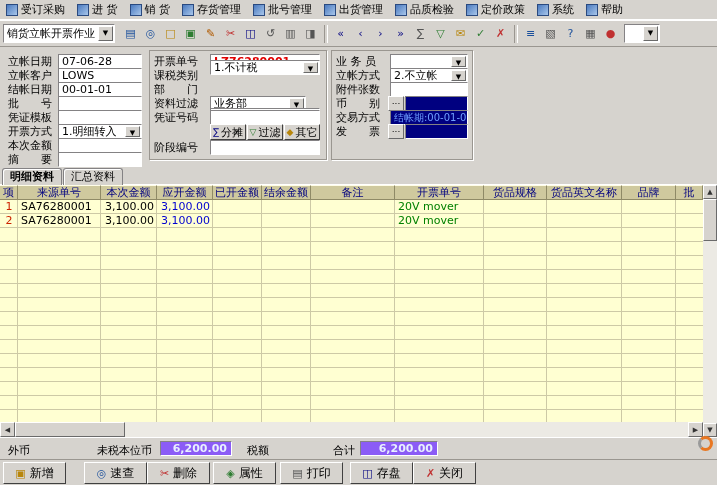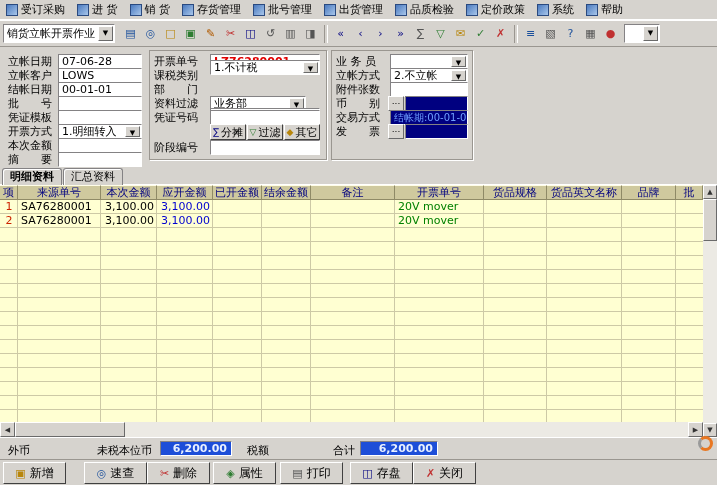--- a/index.html
+++ b/index.html
@@ -77,21 +77,21 @@
           border:1px solid;border-color:#fff #6a6a6a #6a6a6a #fff;
           display:flex;align-items:center;justify-content:center;font-size:7px;color:#333;}
   .sb-thumb{position:absolute;background:#d6d3ce;box-sizing:border-box;
           border:1px solid;border-color:#fff #6a6a6a #6a6a6a #fff;}
 
   
   .sumbar{position:absolute;left:0;top:437px;width:717px;height:22px;border-top:1px solid #fff;}
   .slbl{position:absolute;top:5px;white-space:nowrap;}
   .sval{position:absolute;top:3px;height:15px;line-height:13px;box-sizing:border-box;
         border:1px solid;border-color:#848284 #fff #fff #848284;
-        background:#1d4ed8;color:#e8f0ff;text-align:right;padding:0 4px;font-weight:bold;}
+        background:#8b5cf6;color:#e8f0ff;text-align:right;padding:0 4px;font-weight:bold;}
 
   
   .btnbar{position:absolute;left:0;top:459px;width:717px;height:26px;border-top:1px solid #9a9690;}
   .bbtn{position:absolute;top:2px;height:22px;width:63px;background:#d6d3ce;box-sizing:border-box;
         border:1px solid;border-color:#fff #404040 #404040 #fff;
         display:flex;align-items:center;justify-content:center;gap:4px;font-size:12px;}
   .bbtn .bic{font-size:11px;}
 
   
   .watermark{position:absolute;right:4px;top:436px;width:150px;text-align:right;z-index:40;pointer-events:none;}

